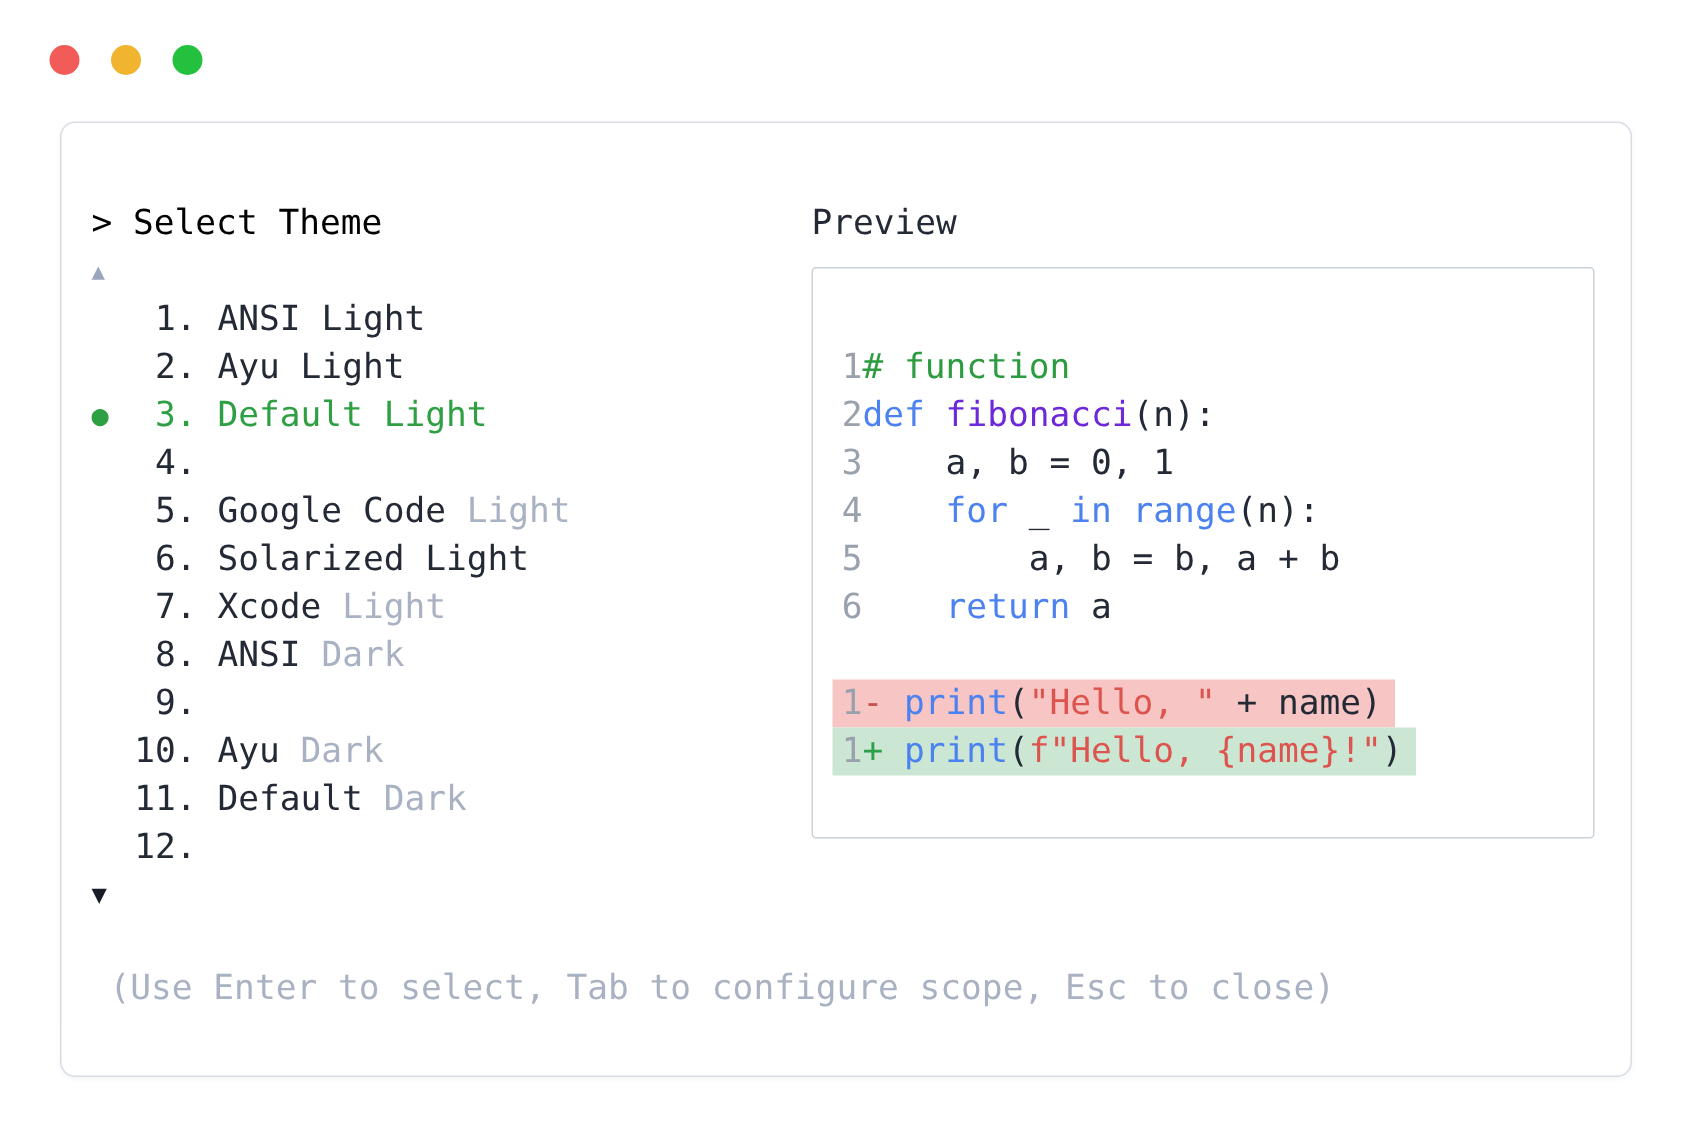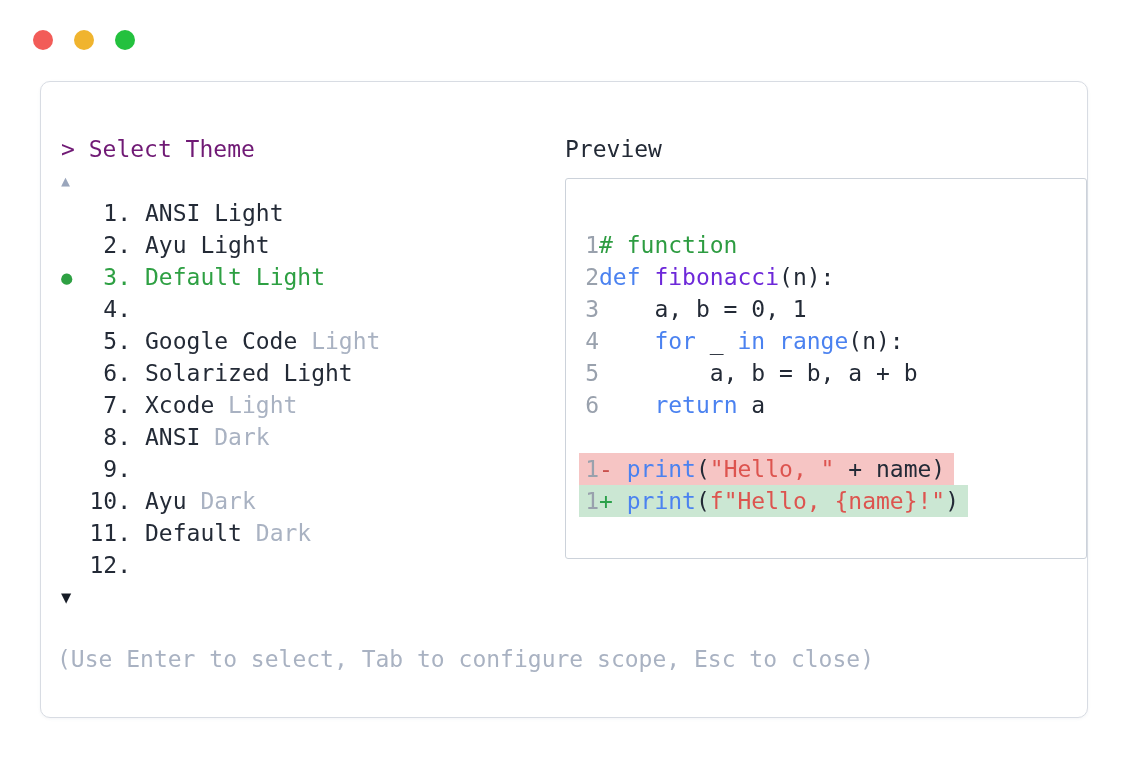--- a/index.html
+++ b/index.html
@@ -20,38 +20,38 @@
 
   
   .panel {
     position: absolute; left: 40px; top: 81px; width: 1048px; height: 637px;
     background: #fff; border: 1.5px solid #d8dce3; border-radius: 10px;
     box-shadow: 0 1px 3px rgba(140,150,170,0.10);
   }
 
   .select-col { position: absolute; left: 20px; top: 51px; font-size: 23px; }
   .row { height: 32px; display: flex; align-items: center; white-space: pre; }
-  .prompt { color: #701a75; text-align: right; }
+  .prompt { color: #000000; text-align: right; }
 
   .arrow-row { height: 32px; display: flex; align-items: center; }
   .arrow-up   { color: #9aa6bc; font-size: 15px; line-height: 32px; }
   .arrow-down { color: #171c26; font-size: 17px; line-height: 32px; }
 
   .item { cursor: default; }
   .bullet { width: 27px; flex: 0 0 27px; color: #2ea043; font-size: 19px; line-height: 32px; }
   .num { width: 43px; flex: 0 0 43px; text-align: right; }
   .name { margin-left: 14px; }
   .variant.muted { color: #a9b2c2; }
   .item.selected .num, .item.selected .name, .item.selected .variant { color: #2ea043; }
 
-  .hint { position: absolute; left: 16px; top: 561px; height: 32px; line-height: 32px;
+  .hint { position: absolute; left: 32px; top: 561px; height: 32px; line-height: 32px;
           font-size: 23px; color: #a9b2c2; white-space: pre; }
 
   
-  .preview-col { position: absolute; left: 524px; top: 51px; }
+  .preview-col { position: absolute; left: 500px; top: 51px; }
   .preview-label { height: 32px; line-height: 32px; font-size: 23px; color: #232a36; }
   .preview-box {
     margin-top: 13px; width: 522px; height: 381px;
     border: 1.5px solid #ccd2da; border-radius: 3px; background: #fff;
     padding-top: 50px; font-size: 23px; overflow: hidden;
   }
   .code-row { height: 32px; display: flex; align-items: center; white-space: pre; }
   .code-row.plain { margin-left: 19px; }
   .ln { width: 14px; flex: 0 0 14px; text-align: right; color: #99a1ad; }
   .code { white-space: pre; }

